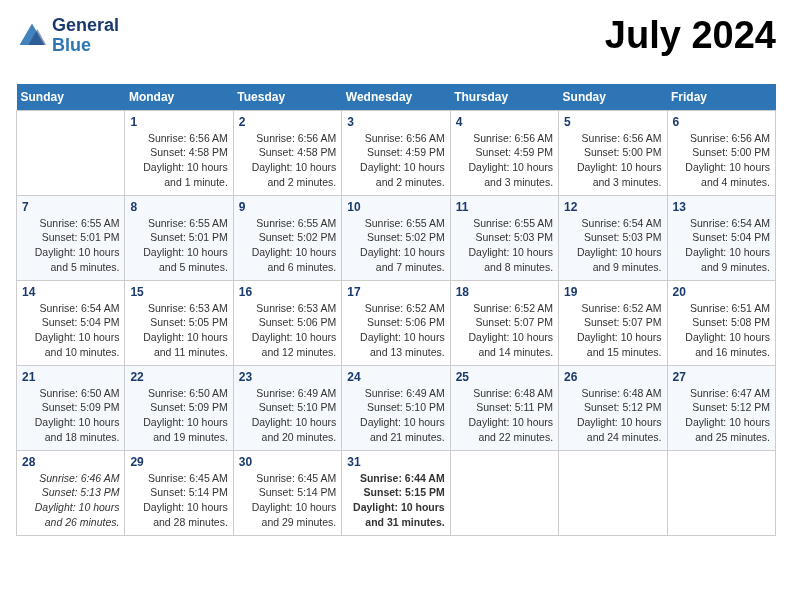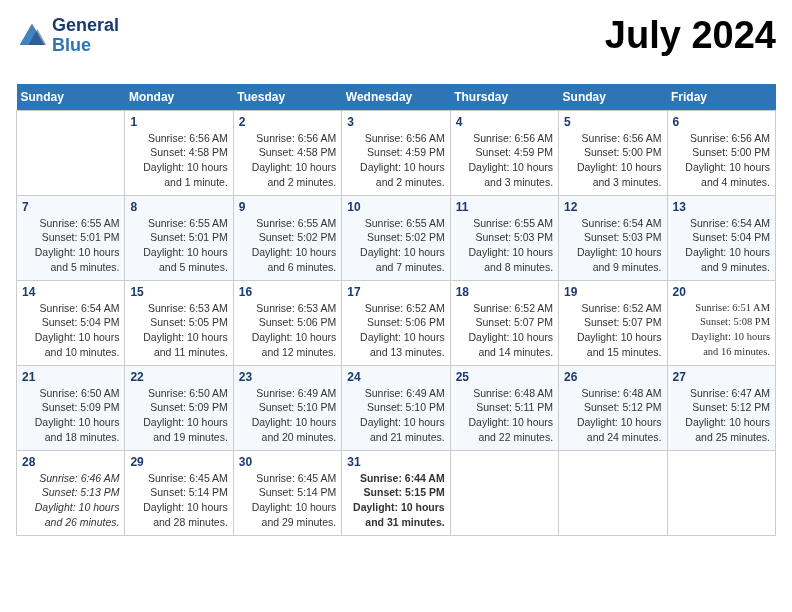--- a/index.html
+++ b/index.html
@@ -255,21 +255,21 @@
         </td>
         <td>
           <span class="day-num">19</span>
           <div class="day-info" style="white-space: pre-line;">Sunrise: 6:52 AM
 Sunset: 5:07 PM
 Daylight: 10 hours
 and 15 minutes.</div>
         </td>
         <td>
           <span class="day-num">20</span>
-          <div class="day-info" style="white-space: pre-line; font-family: Liberation Serif, serif;">Sunrise: 6:51 AM
+          <div class="day-info" style="white-space: pre-line;">Sunrise: 6:51 AM
 Sunset: 5:08 PM
 Daylight: 10 hours
 and 16 minutes.</div>
         </td>
       </tr>
       <tr>
         <td>
           <span class="day-num">21</span>
           <div class="day-info" style="white-space: pre-line;">Sunrise: 6:50 AM
 Sunset: 5:09 PM

